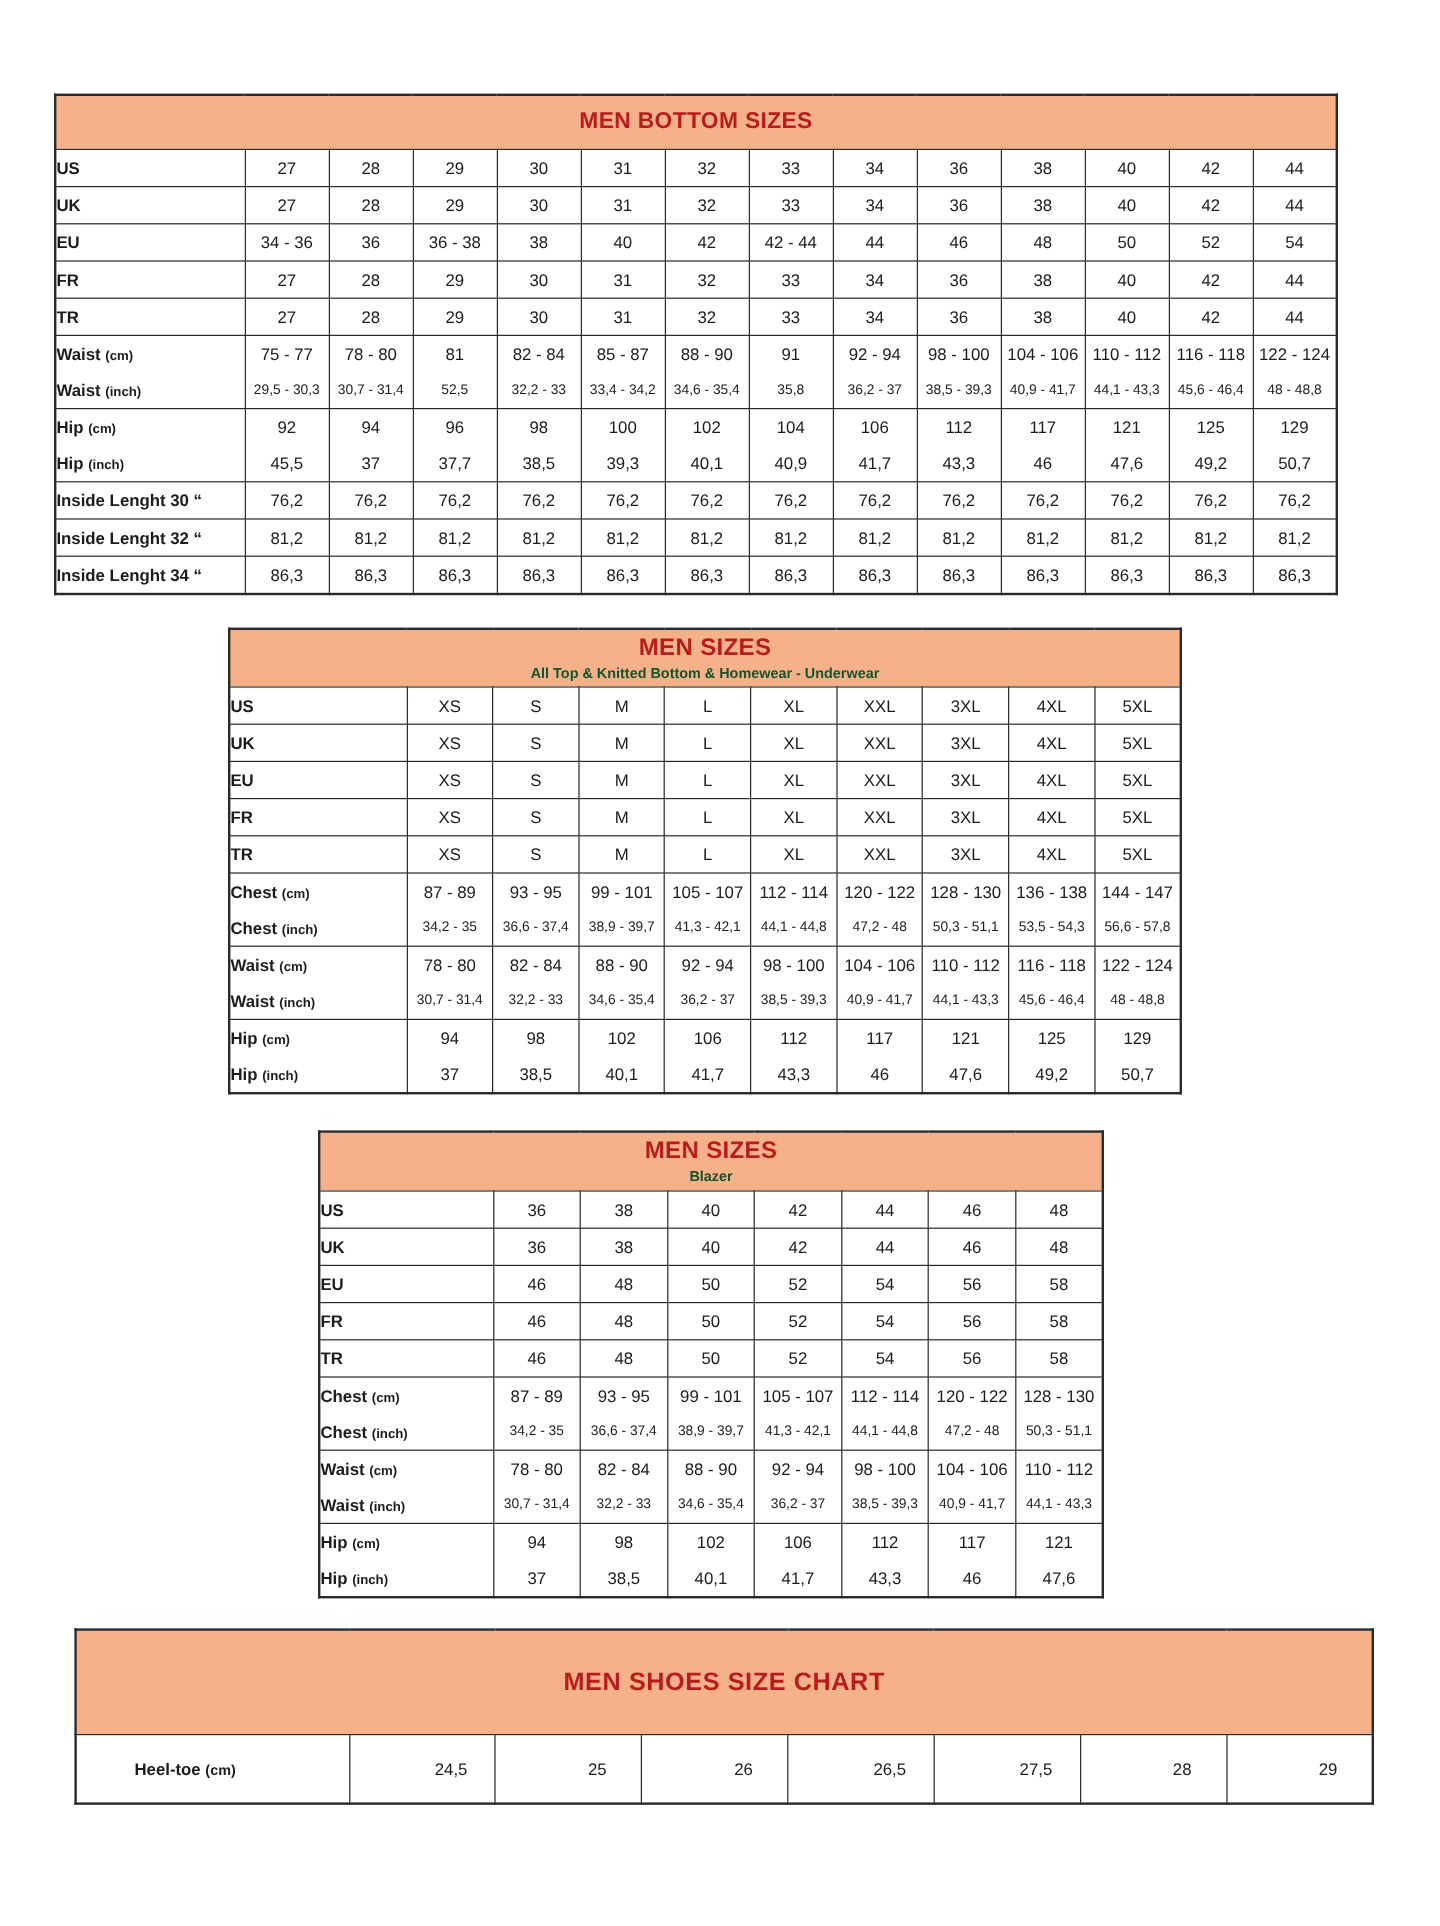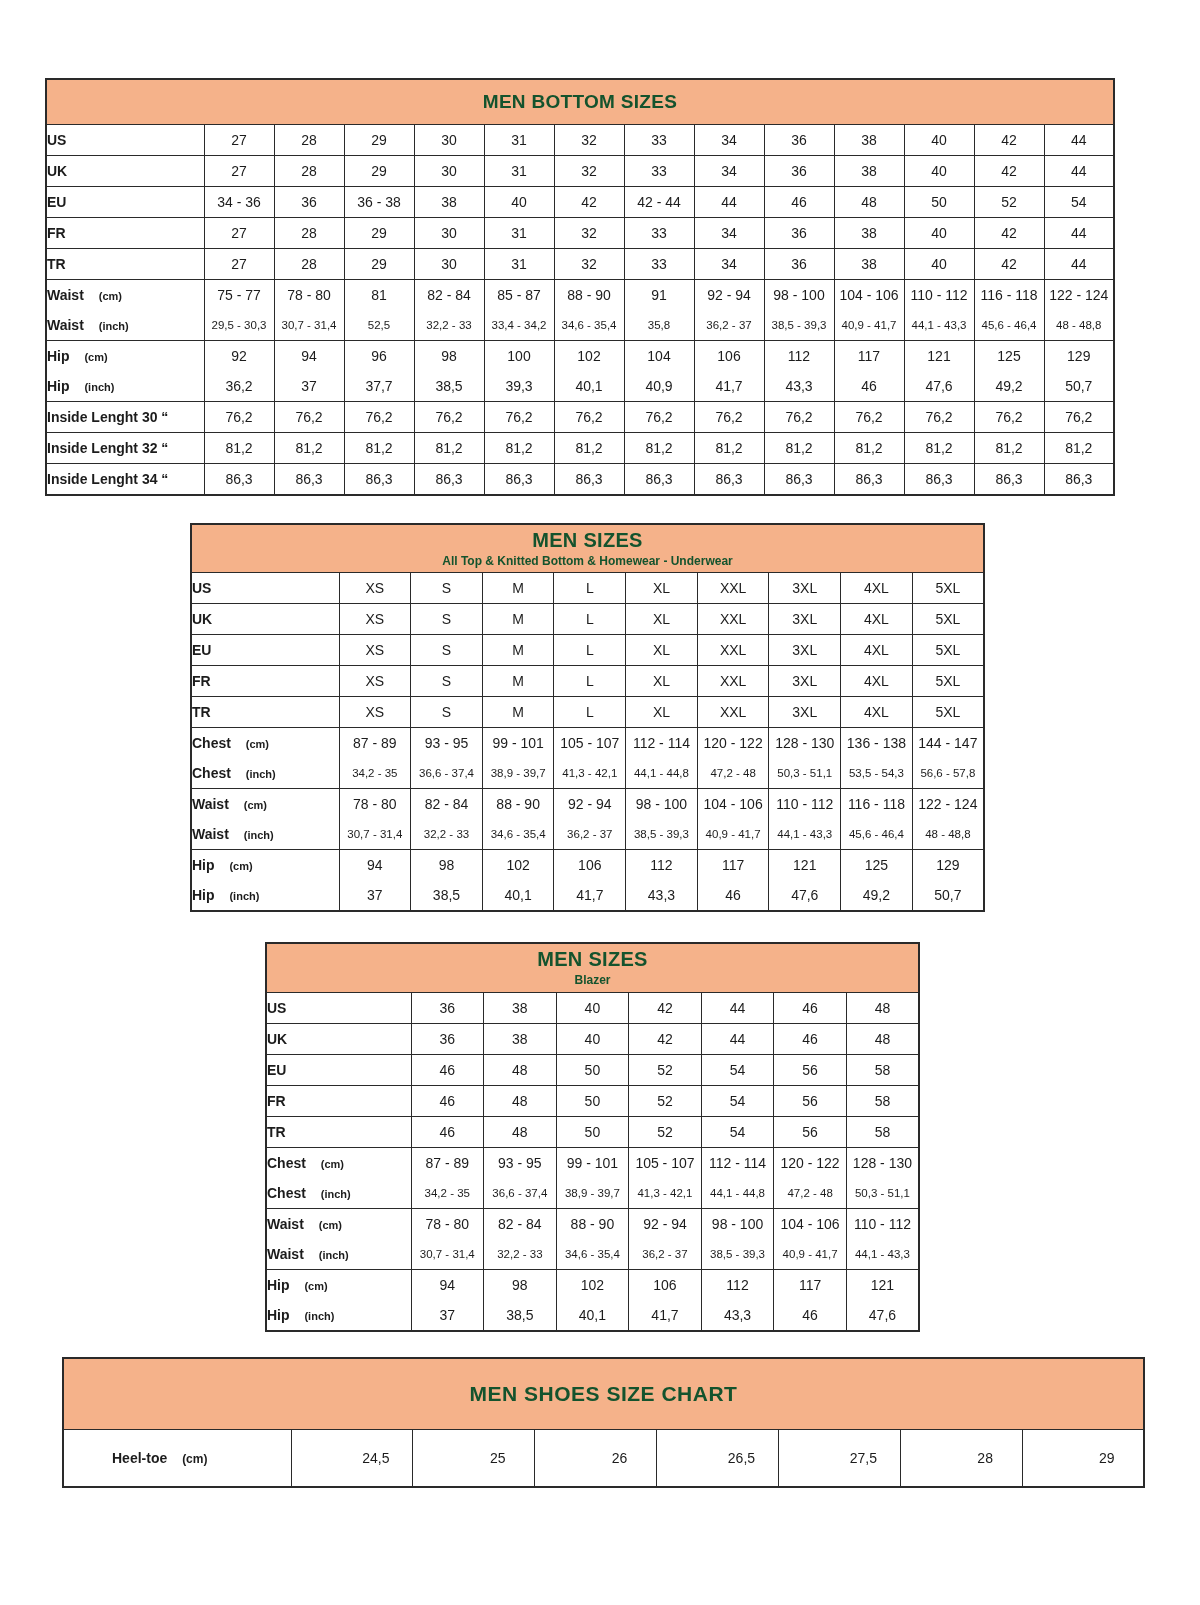--- a/index.html
+++ b/index.html
@@ -36,26 +36,26 @@
   .t2 col.label-col { width: 145px; }
   .t3 col.label-col { width: 228px; }
 
   .table-header {
     background: #f5b28a;
     text-align: center;
     vertical-align: middle;
   }
   .t0 .table-header { height: 45px; }
   .t1 .table-header, .t2 .table-header { height: 49px; }
-  .t3 .table-header { height: 72px; }
+  .t3 .table-header { height: 88px; }
   .table-title {
     font-weight: bold;
     font-size: 19px;
     letter-spacing: 0.3px;
-    color: #14532d;
+    color: #b91c1c;
   }
   .t1 .table-title, .t2 .table-title { font-size: 20px; }
   .t3 .table-title { font-size: 21px; letter-spacing: 0.5px; }
   .table-subtitle {
     font-weight: bold;
     font-size: 12px;
     margin-top: 2px;
     color: #14532d;
   }
 
@@ -67,21 +67,21 @@
   .value-cell { text-align: center; vertical-align: middle; }
 
   .line {
     height: 30px; line-height: 30px;
     font-size: 14px;
     white-space: nowrap;
   }
   .label-line { font-weight: bold; font-size: 14px; }
   .value-line.small { font-size: 11.5px; }
   .value-line.boldval { font-weight: bold; }
-  .unit { font-size: 11px; font-weight: bold; margin-left: 11px; }
+  .unit { font-size: 11px; font-weight: bold; }
 
   .t0 .line { height: 29.5px; line-height: 29.5px; }
   .t0 .group .line, .t1 .group-m .line, .t2 .group-m .line { height: 30px; line-height: 30px; }
 
   
   .t3 .group-0 .line { height: 62px; line-height: 62px; font-size: 15px; }
   .t3 .group-1 .line { height: 56px; line-height: 56px; font-size: 14px; padding-left: 48px; }
   .t3 .label-line { font-size: 15px; }
   .t3 .unit { font-size: 12px; }
 </style>
@@ -393,21 +393,21 @@
               <div class="line value-line small">48 - 48,8</div>
             </td>
           </tr>
           <tr class="group group-6 group-m">
             <td class="label-cell">
               <div class="line label-line"><span class="lbl">Hip</span> <span class="unit">(cm)</span></div>
               <div class="line label-line"><span class="lbl">Hip</span> <span class="unit">(inch)</span></div>
             </td>
             <td class="value-cell">
               <div class="line value-line">92</div>
-              <div class="line value-line">36,2</div>
+              <div class="line value-line">45,5</div>
             </td>
             <td class="value-cell">
               <div class="line value-line">94</div>
               <div class="line value-line">37</div>
             </td>
             <td class="value-cell">
               <div class="line value-line">96</div>
               <div class="line value-line">37,7</div>
             </td>
             <td class="value-cell">

